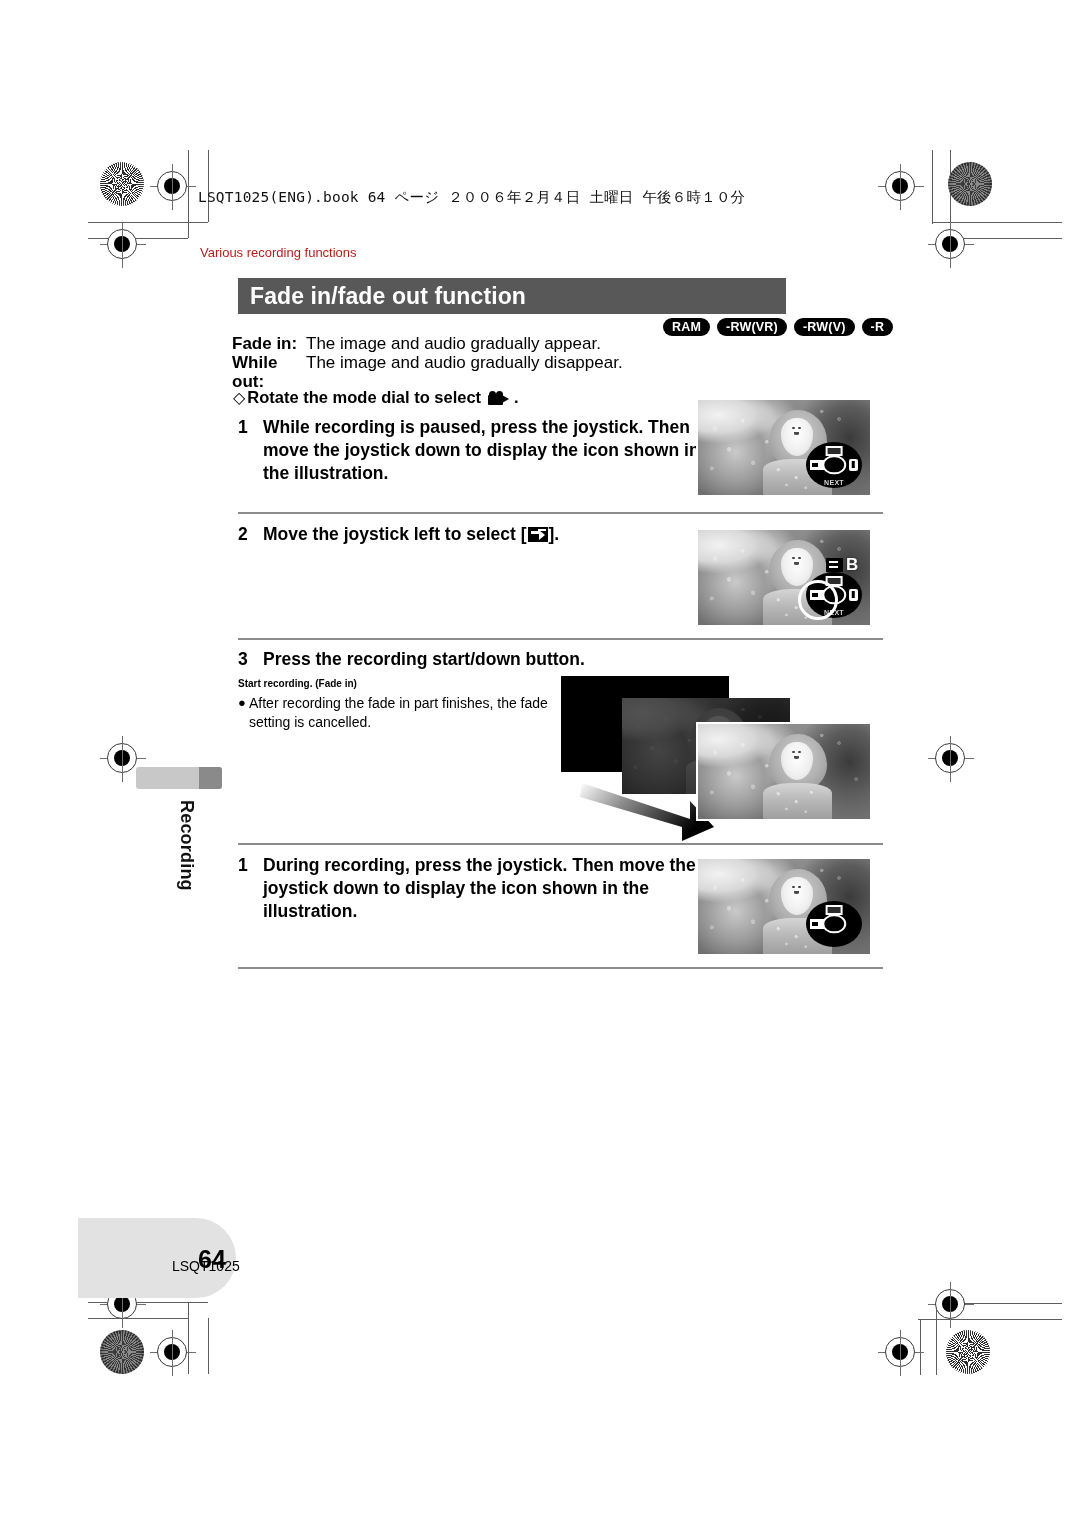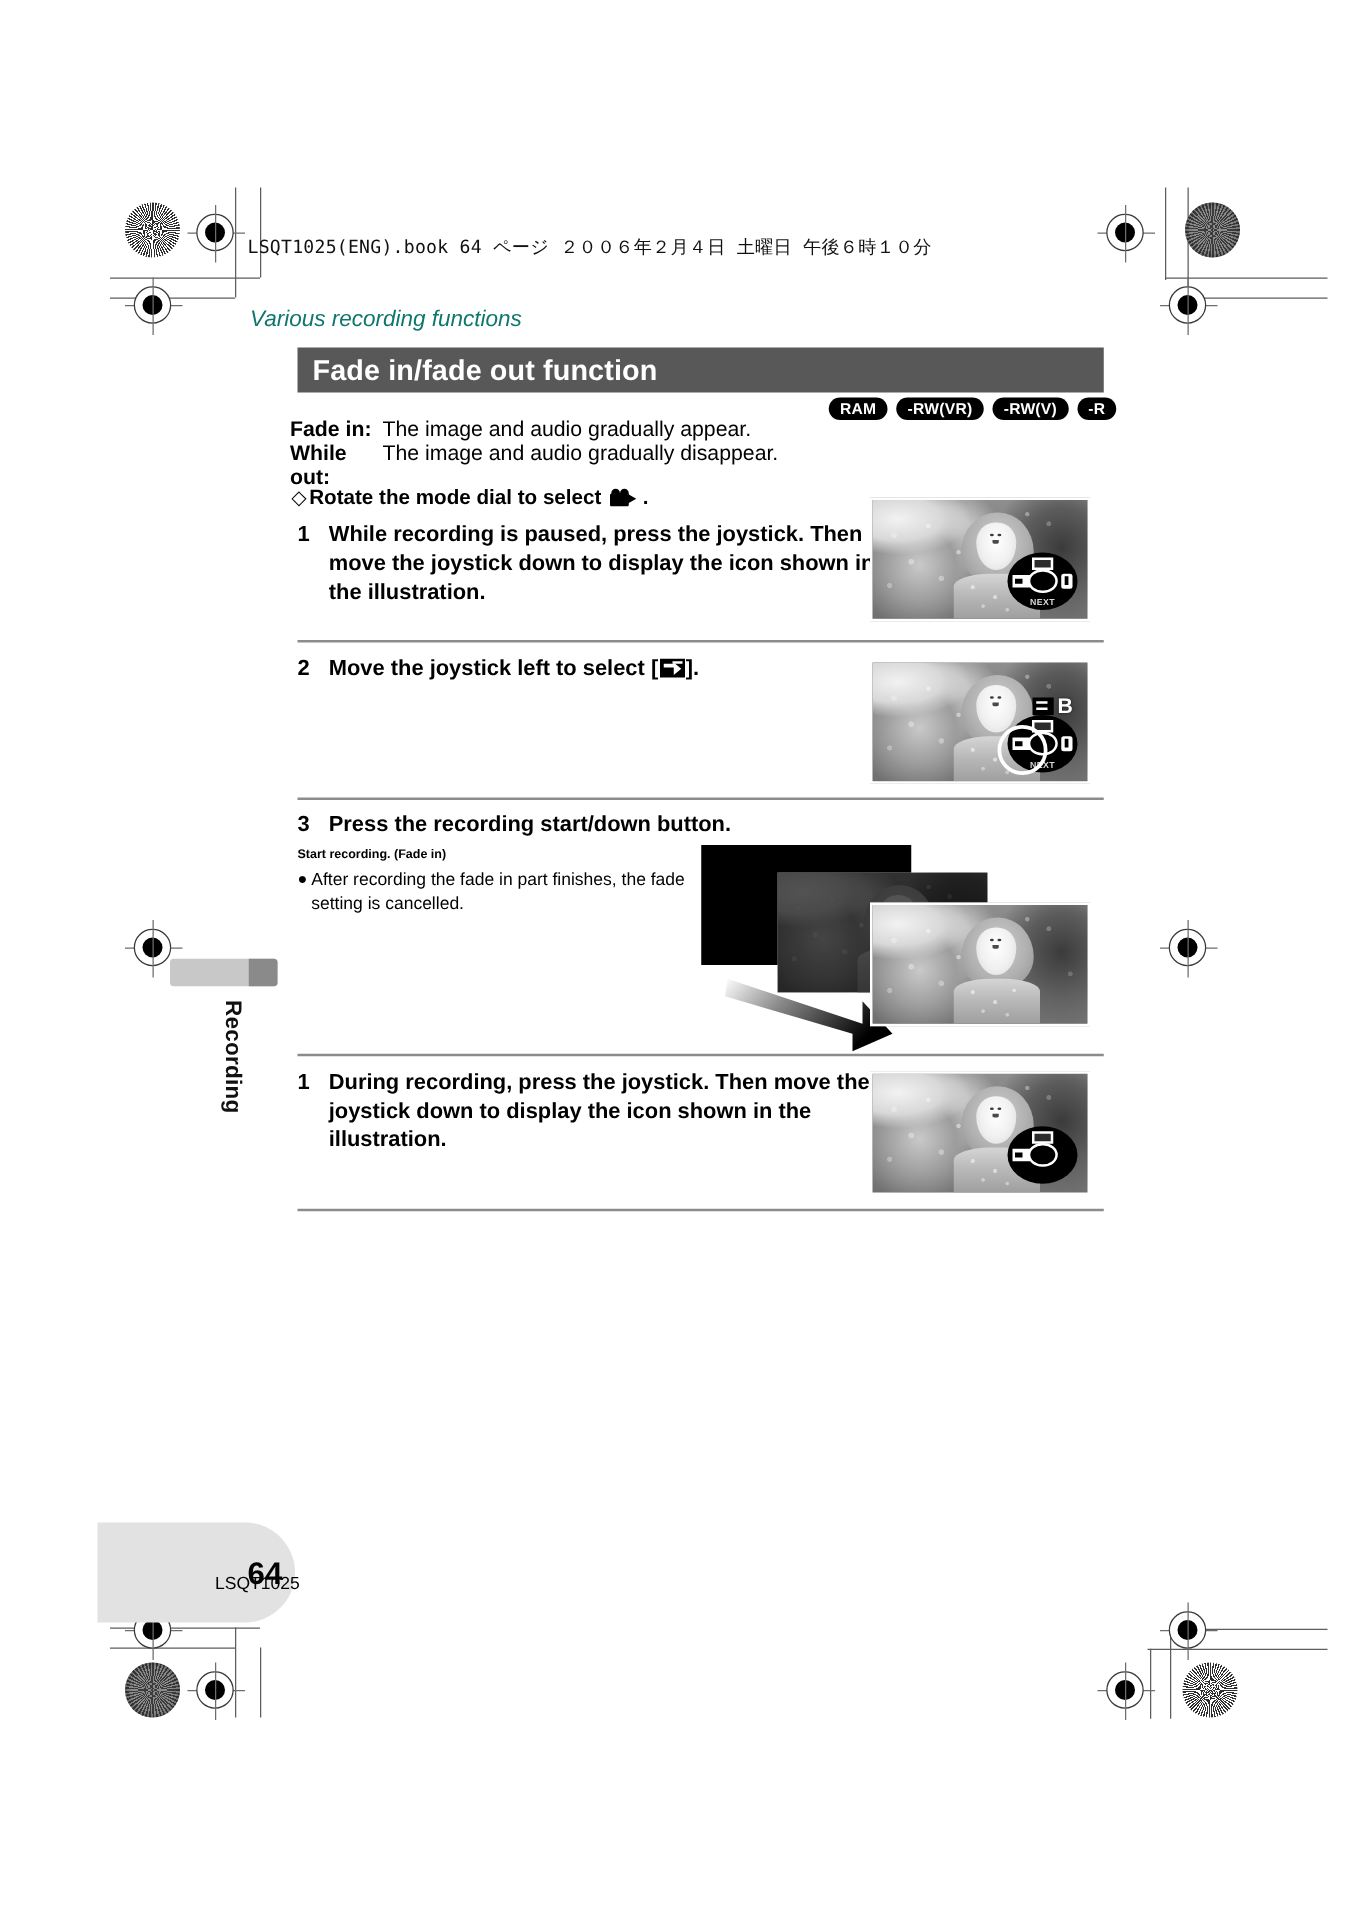--- a/index.html
+++ b/index.html
@@ -74,32 +74,31 @@
     letter-spacing: .2px;
     white-space: nowrap;
     color: #111;
   }
 
   
   .running-head {
     position: absolute;
     left: 200px;
     top: 245px;
-    font-size: 18px;
-    font-style: italic;
+    font-size: 13px;
     font-weight: 400;
-    color: #0f766e;
+    color: #b91c1c;
   }
 
   
   .title-bar {
     position: absolute;
     left: 238px;
     top: 278px;
-    width: 645px;
+    width: 548px;
     height: 36px;
     background: #585858;
     display: flex;
     align-items: center;
   }
   .title-bar .title-text {
     color: #fff;
     font-size: 23px;
     font-weight: bold;
     margin-left: 12px;

